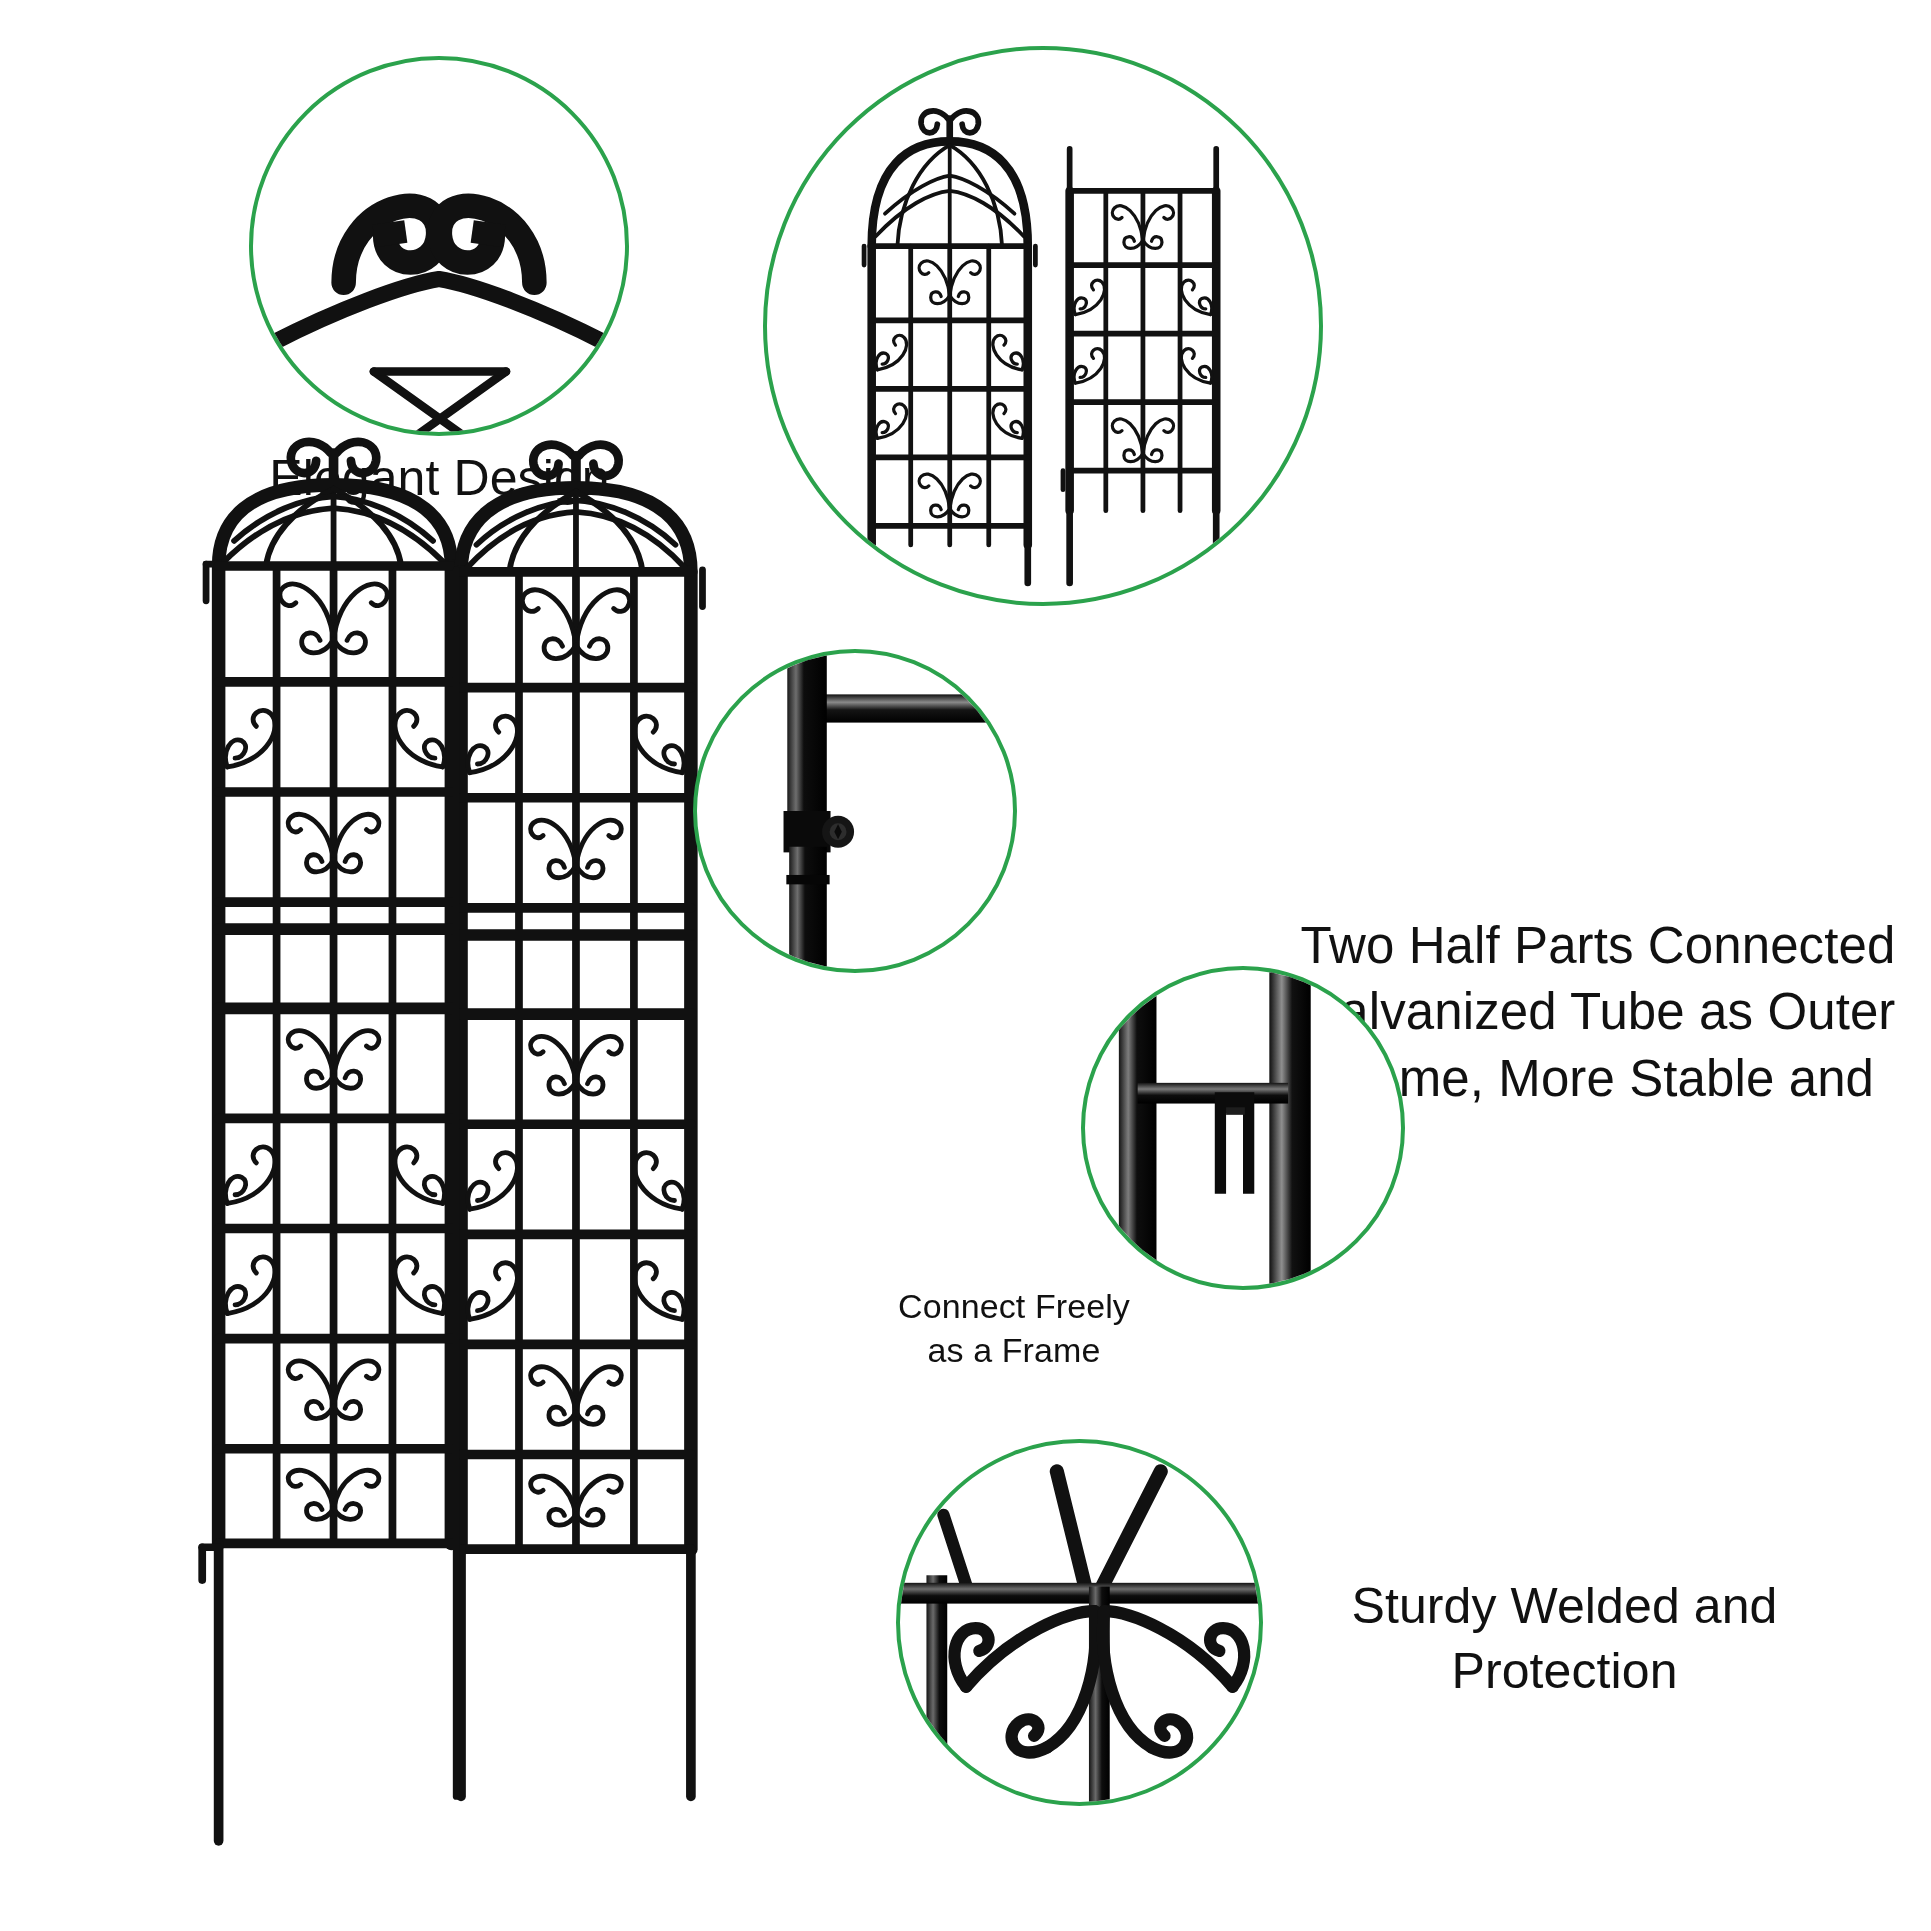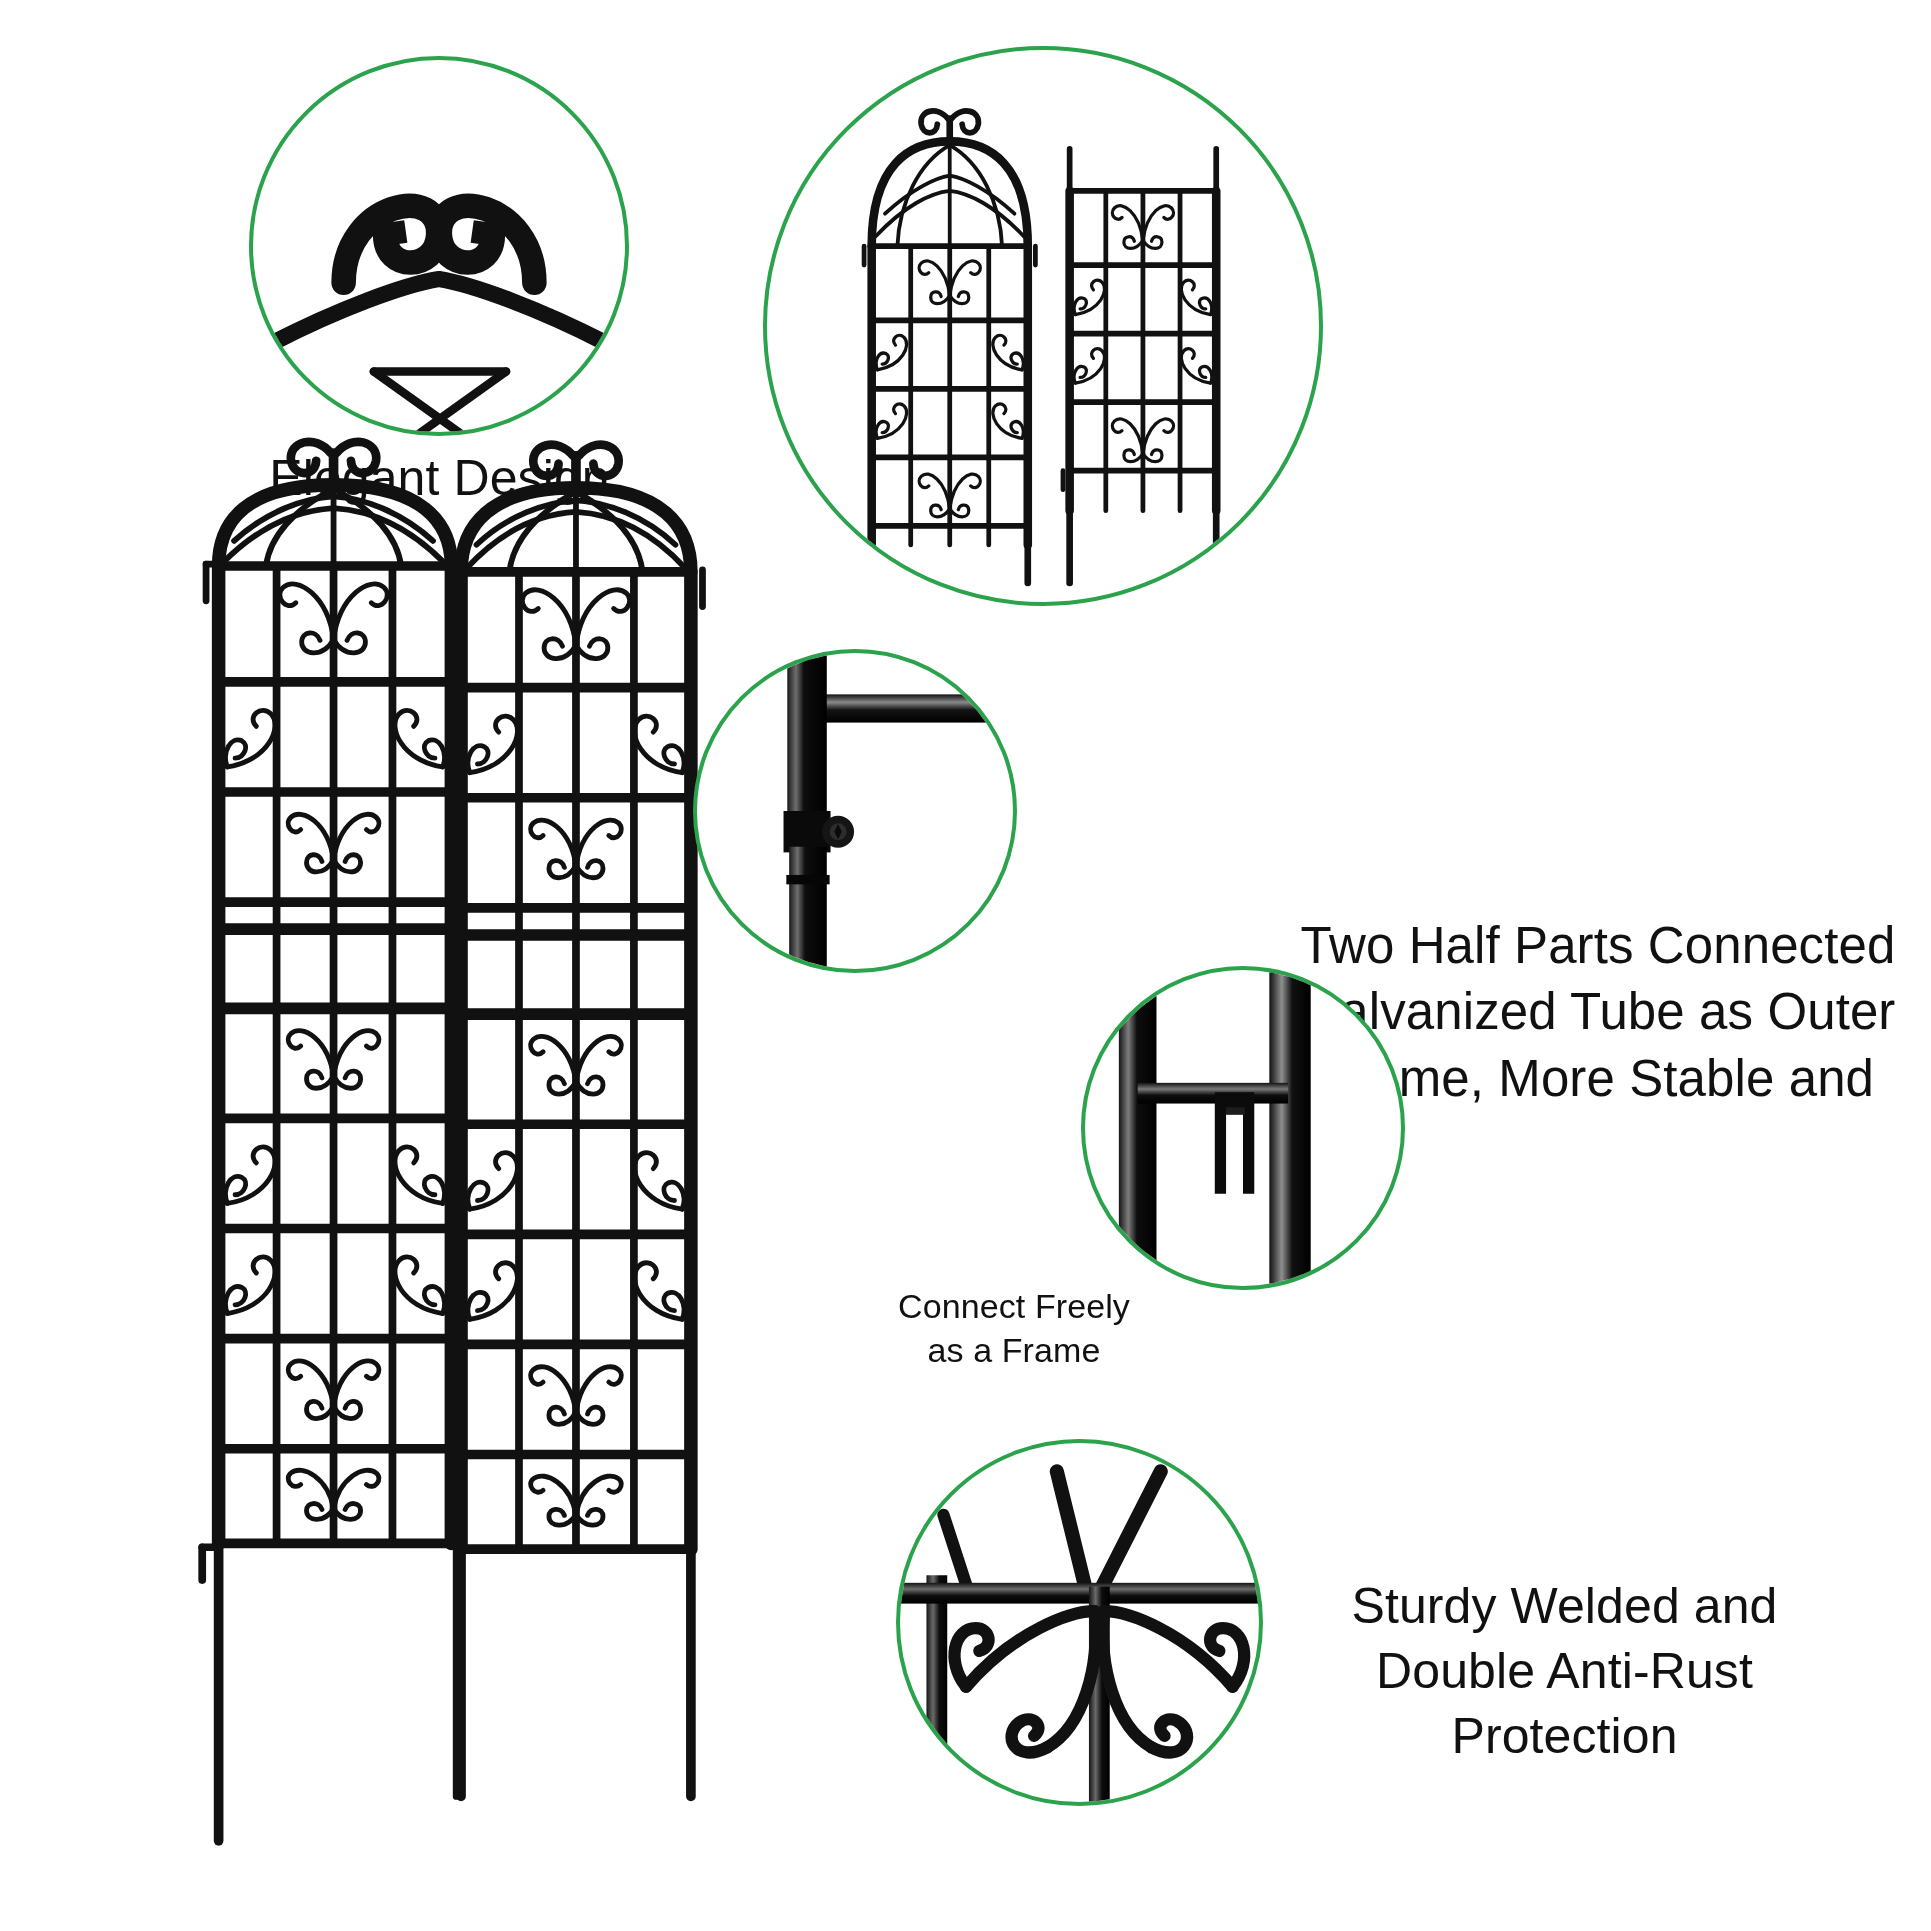--- a/index.html
+++ b/index.html
@@ -451,18 +451,17 @@
 
       <path class="ln" stroke="#0b0b0b" stroke-width="13" d="M216 178 C 242 178, 302 200, 352 258"></path>
       <path class="ln" stroke="#0b0b0b" stroke-width="13" d="M352 258 C 374 230, 364 196, 342 196 C 326 196, 323 216, 338 220"></path>
       <path class="ln" stroke="#0b0b0b" stroke-width="13" d="M216 178 C 210 236, 228 300, 266 322"></path>
       <path class="ln" stroke="#0b0b0b" stroke-width="13" d="M266 322 C 300 340, 314 310, 296 296 C 282 286, 268 300, 280 310"></path>
     </svg>
   </div>
 
   <div class="caption cap-sturdy" style="left:1294px;top:1574px;width:541px;">
     <div>Sturdy Welded and</div>
-    <div>Double Anti-Rust</div>
     <div>Protection</div>
   </div>
 
 </div>
 
 
 </body></html>

